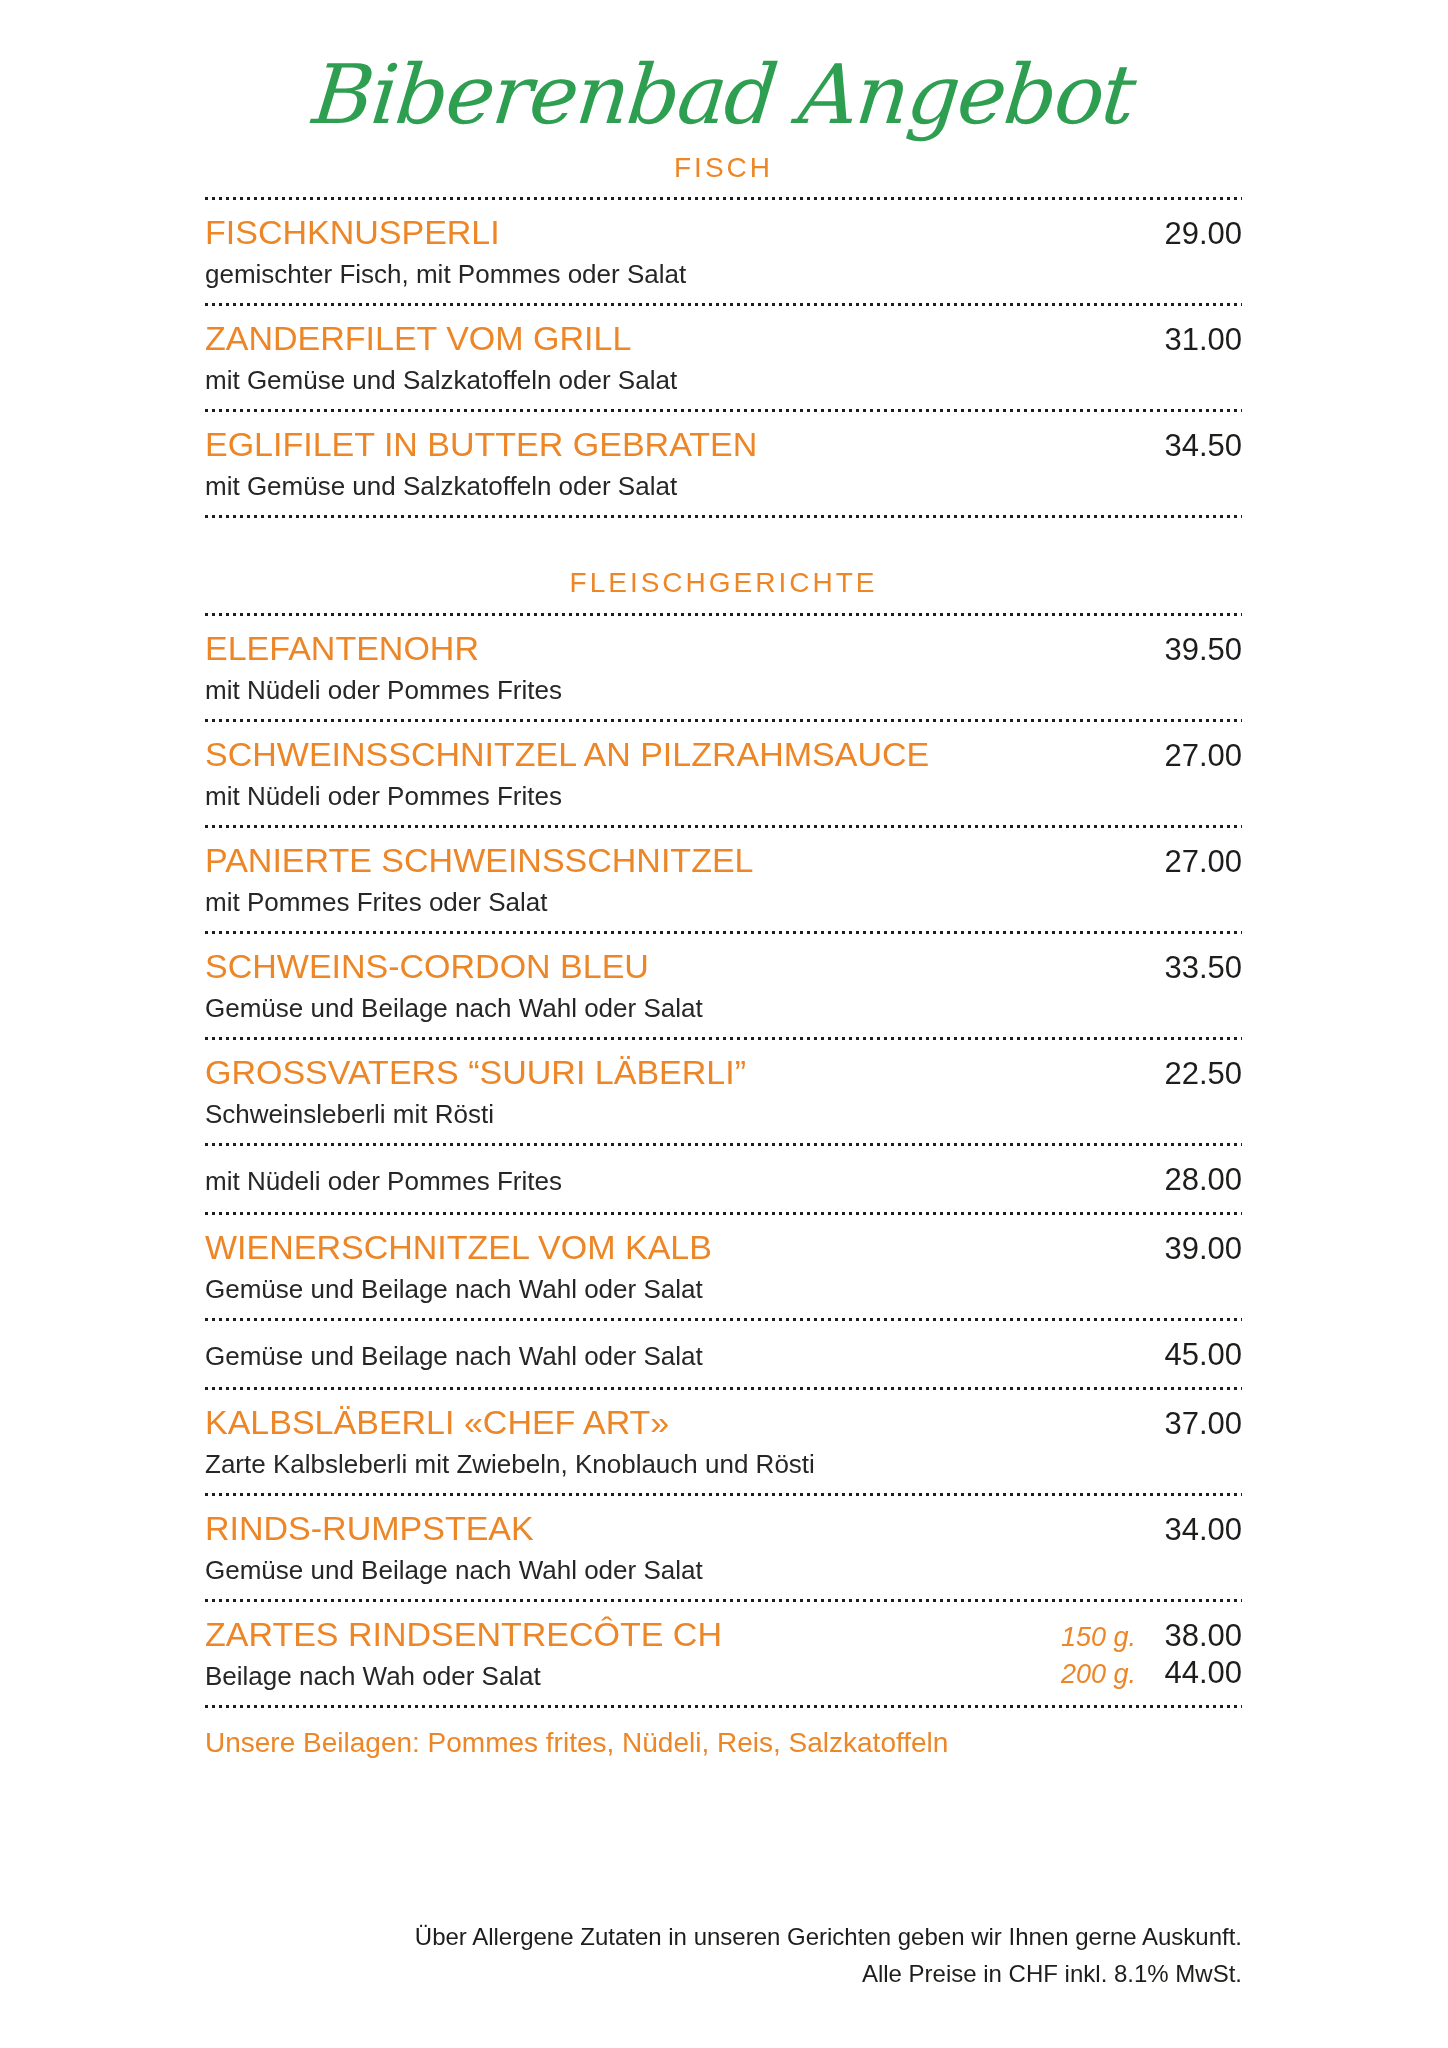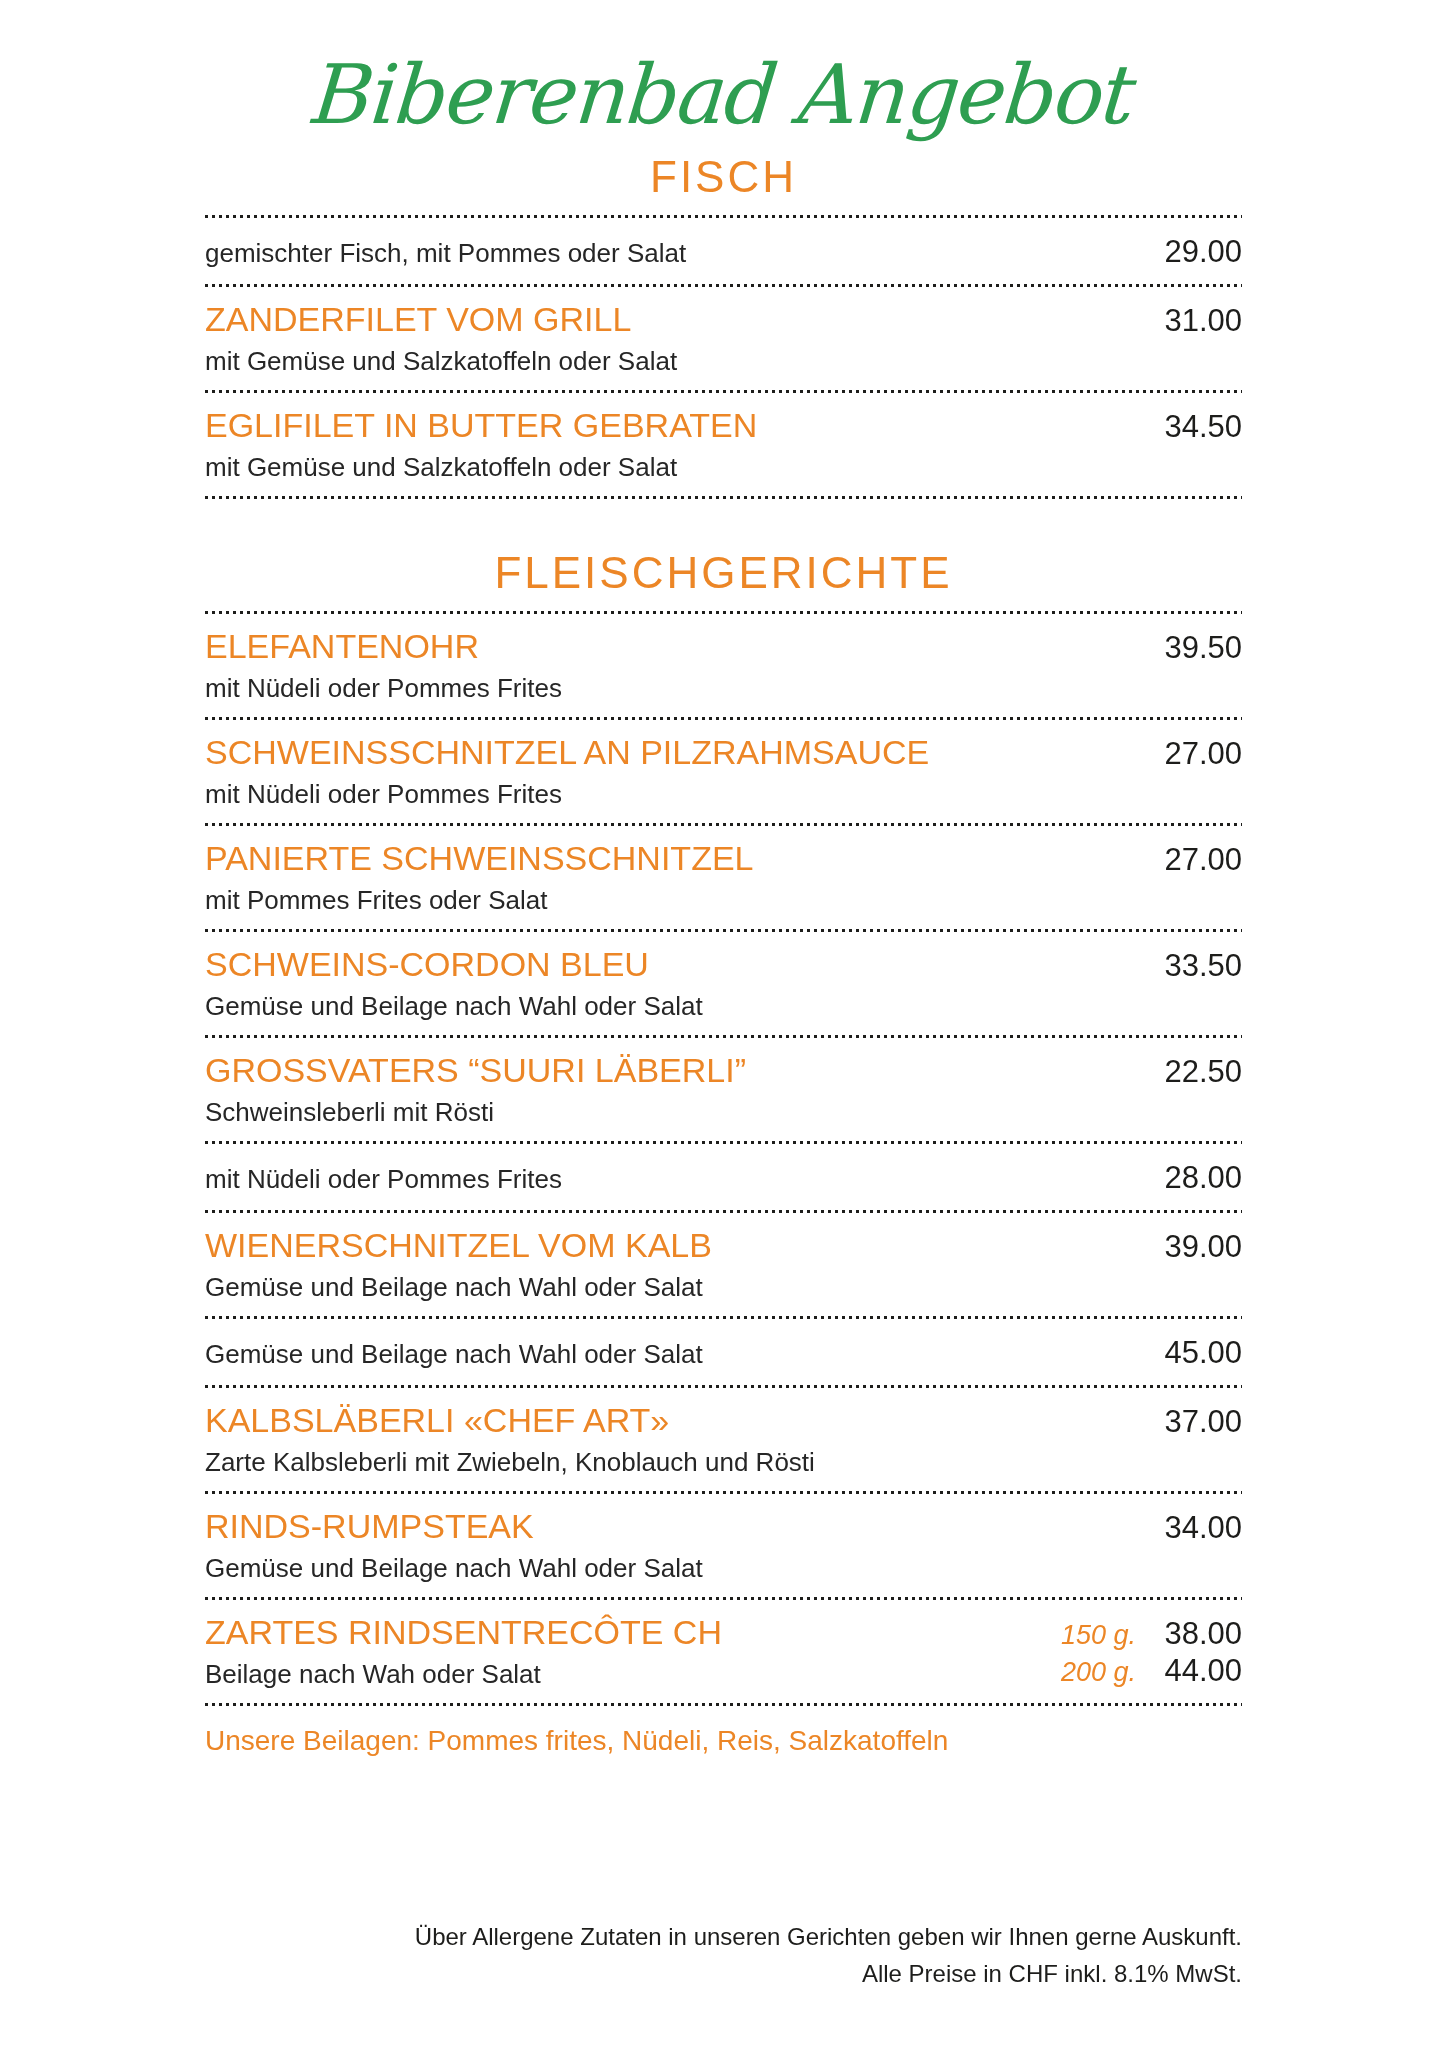--- a/index.html
+++ b/index.html
@@ -33,21 +33,21 @@
     margin: 0;
     letter-spacing: -2px;
     transform: skewX(-6deg);
   }
 
   
   .section-title {
     text-align: center;
     color: #ec8626;
     font-weight: normal;
-    font-size: 44px;
+    font-size: 28px;
     line-height: 1.1;
     letter-spacing: 3px;
     margin: 6px 0 0 0;
   }
   .section + .section .section-title {
     margin-top: 50px;
   }
   .title-divider {
     margin-top: 14px;
   }
@@ -133,20 +133,21 @@
   <h1 class="brand">Biberenbad Angebot</h1>
 
   <div>
   <section class="section">
     <h2 class="section-title">FISCH</h2>
     <div class="divider title-divider"></div>
     <div class="items">
   <div class="item">
     <div class="item-row">
       <div class="item-left">
+        <div class="item-name">FISCHKNUSPERLI</div>
         <div class="item-desc">gemischter Fisch, mit Pommes oder Salat</div>
       </div>
       <div class="item-prices">
   <div class="price-row">
 
     <span class="price">29.00</span>
   </div>
 </div>
     </div>
     <div class="divider"></div>

